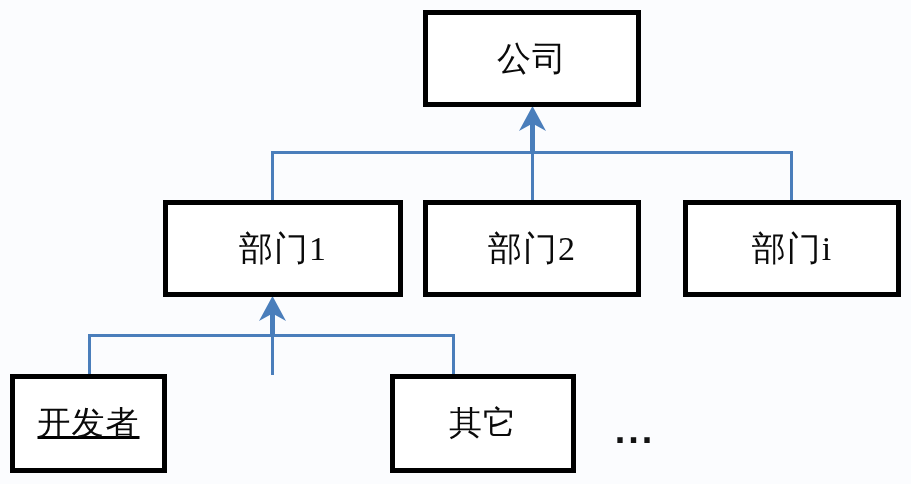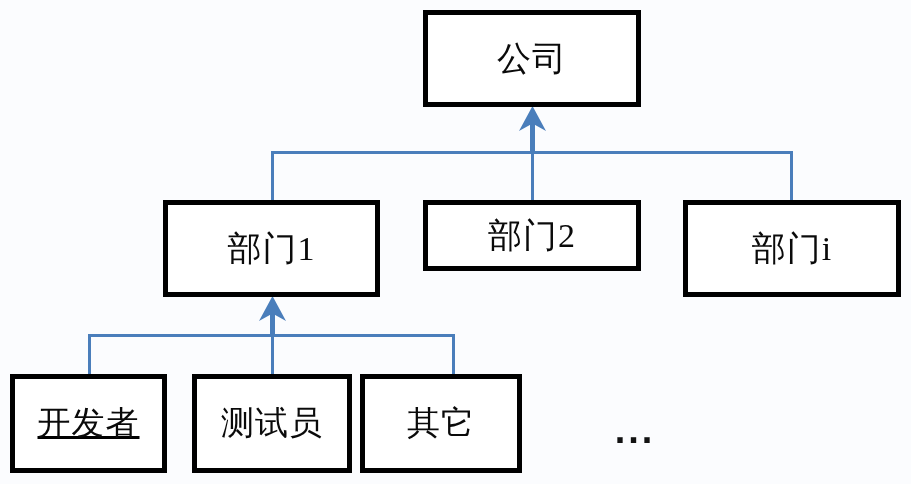--- a/index.html
+++ b/index.html
@@ -48,28 +48,28 @@
   #node-company {
     left: 423px;
     top: 10px;
     width: 218px;
     height: 97px;
   }
   
   #node-dept1 {
     left: 163px;
     top: 200px;
-    width: 217px;
+    width: 240px;
     height: 97px;
   }
   #node-dept2 {
     left: 423px;
     top: 200px;
     width: 218px;
-    height: 71px;
+    height: 97px;
     text-align: right;
   }
   #node-depti {
     left: 683px;
     top: 200px;
     width: 218px;
     height: 97px;
     justify-content: center;
   }
   
@@ -80,23 +80,23 @@
     height: 99px;
     text-decoration: underline;
   }
   #node-tester {
     left: 192px;
     top: 374px;
     width: 160px;
     height: 99px;
   }
   #node-other {
-    left: 360px;
+    left: 390px;
     top: 374px;
-    width: 162px;
+    width: 186px;
     height: 99px;
   }
   .node-small .node-label {
     font-size: 33px;
   }
   #ellipsis-more {
     position: absolute;
     left: 590px;
     top: 405px;
     width: 90px;
@@ -153,22 +153,19 @@
   <div class="node" id="node-dept2">
     <span class="node-label">部门2</span>
   </div>
   <div class="node" id="node-depti">
     <span class="node-label">部门i</span>
   </div>
 
   <div class="node node-small" id="node-developer">
     <span class="node-label">开发者</span>
   </div>
-  <div class="node node-small" id="node-tester">
-    <span class="node-label">测试员</span>
-  </div>
   <div class="node node-small" id="node-other">
     <span class="node-label">其它</span>
   </div>
 
   <div id="ellipsis-more">...</div>
 
 </div>
 
 </body></html>

